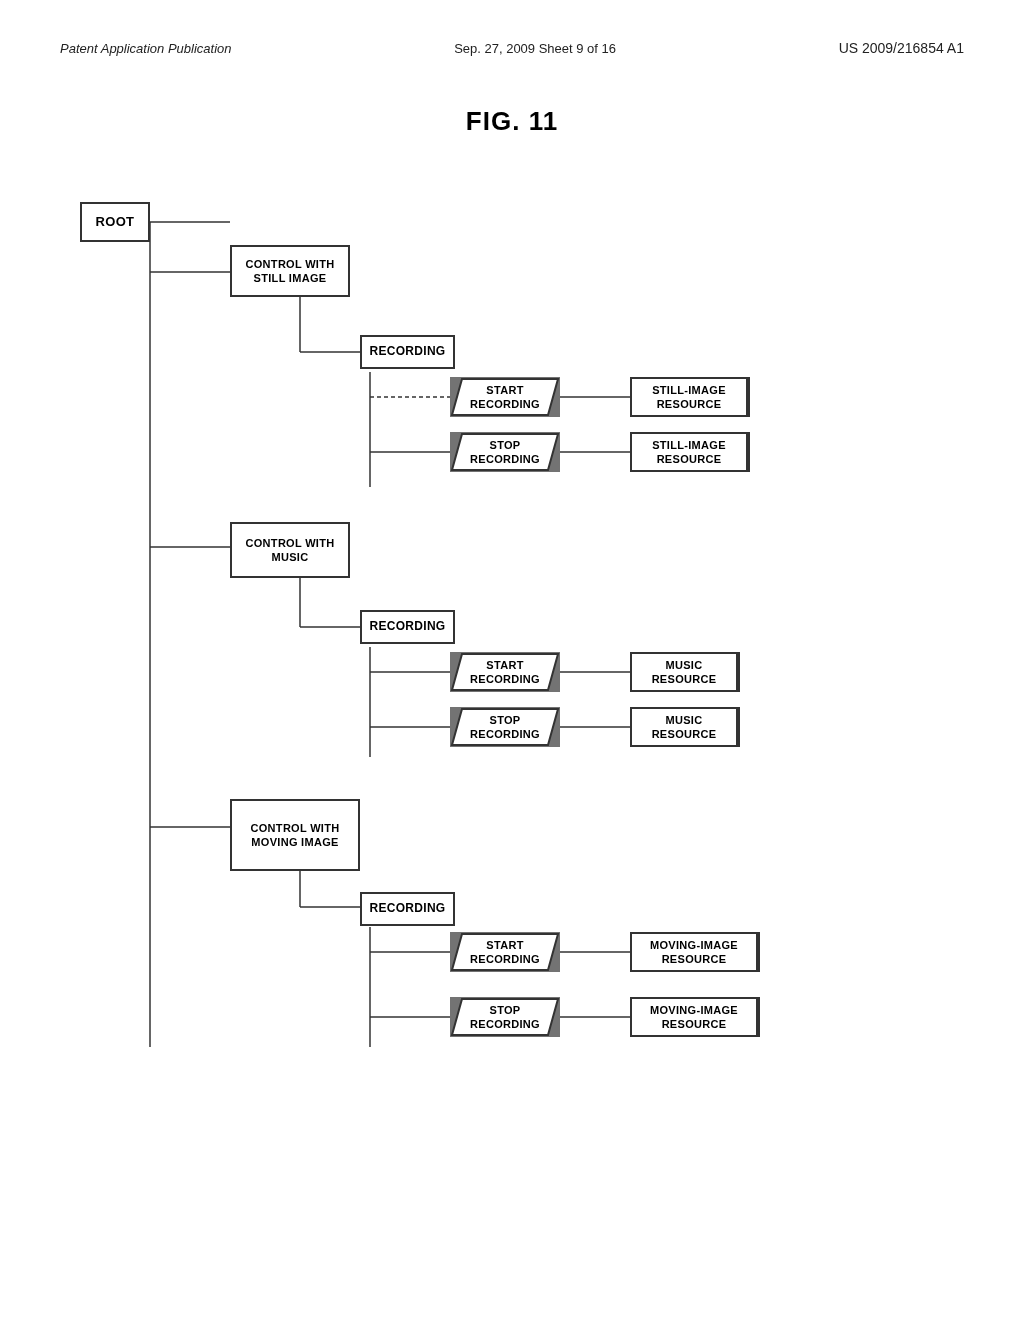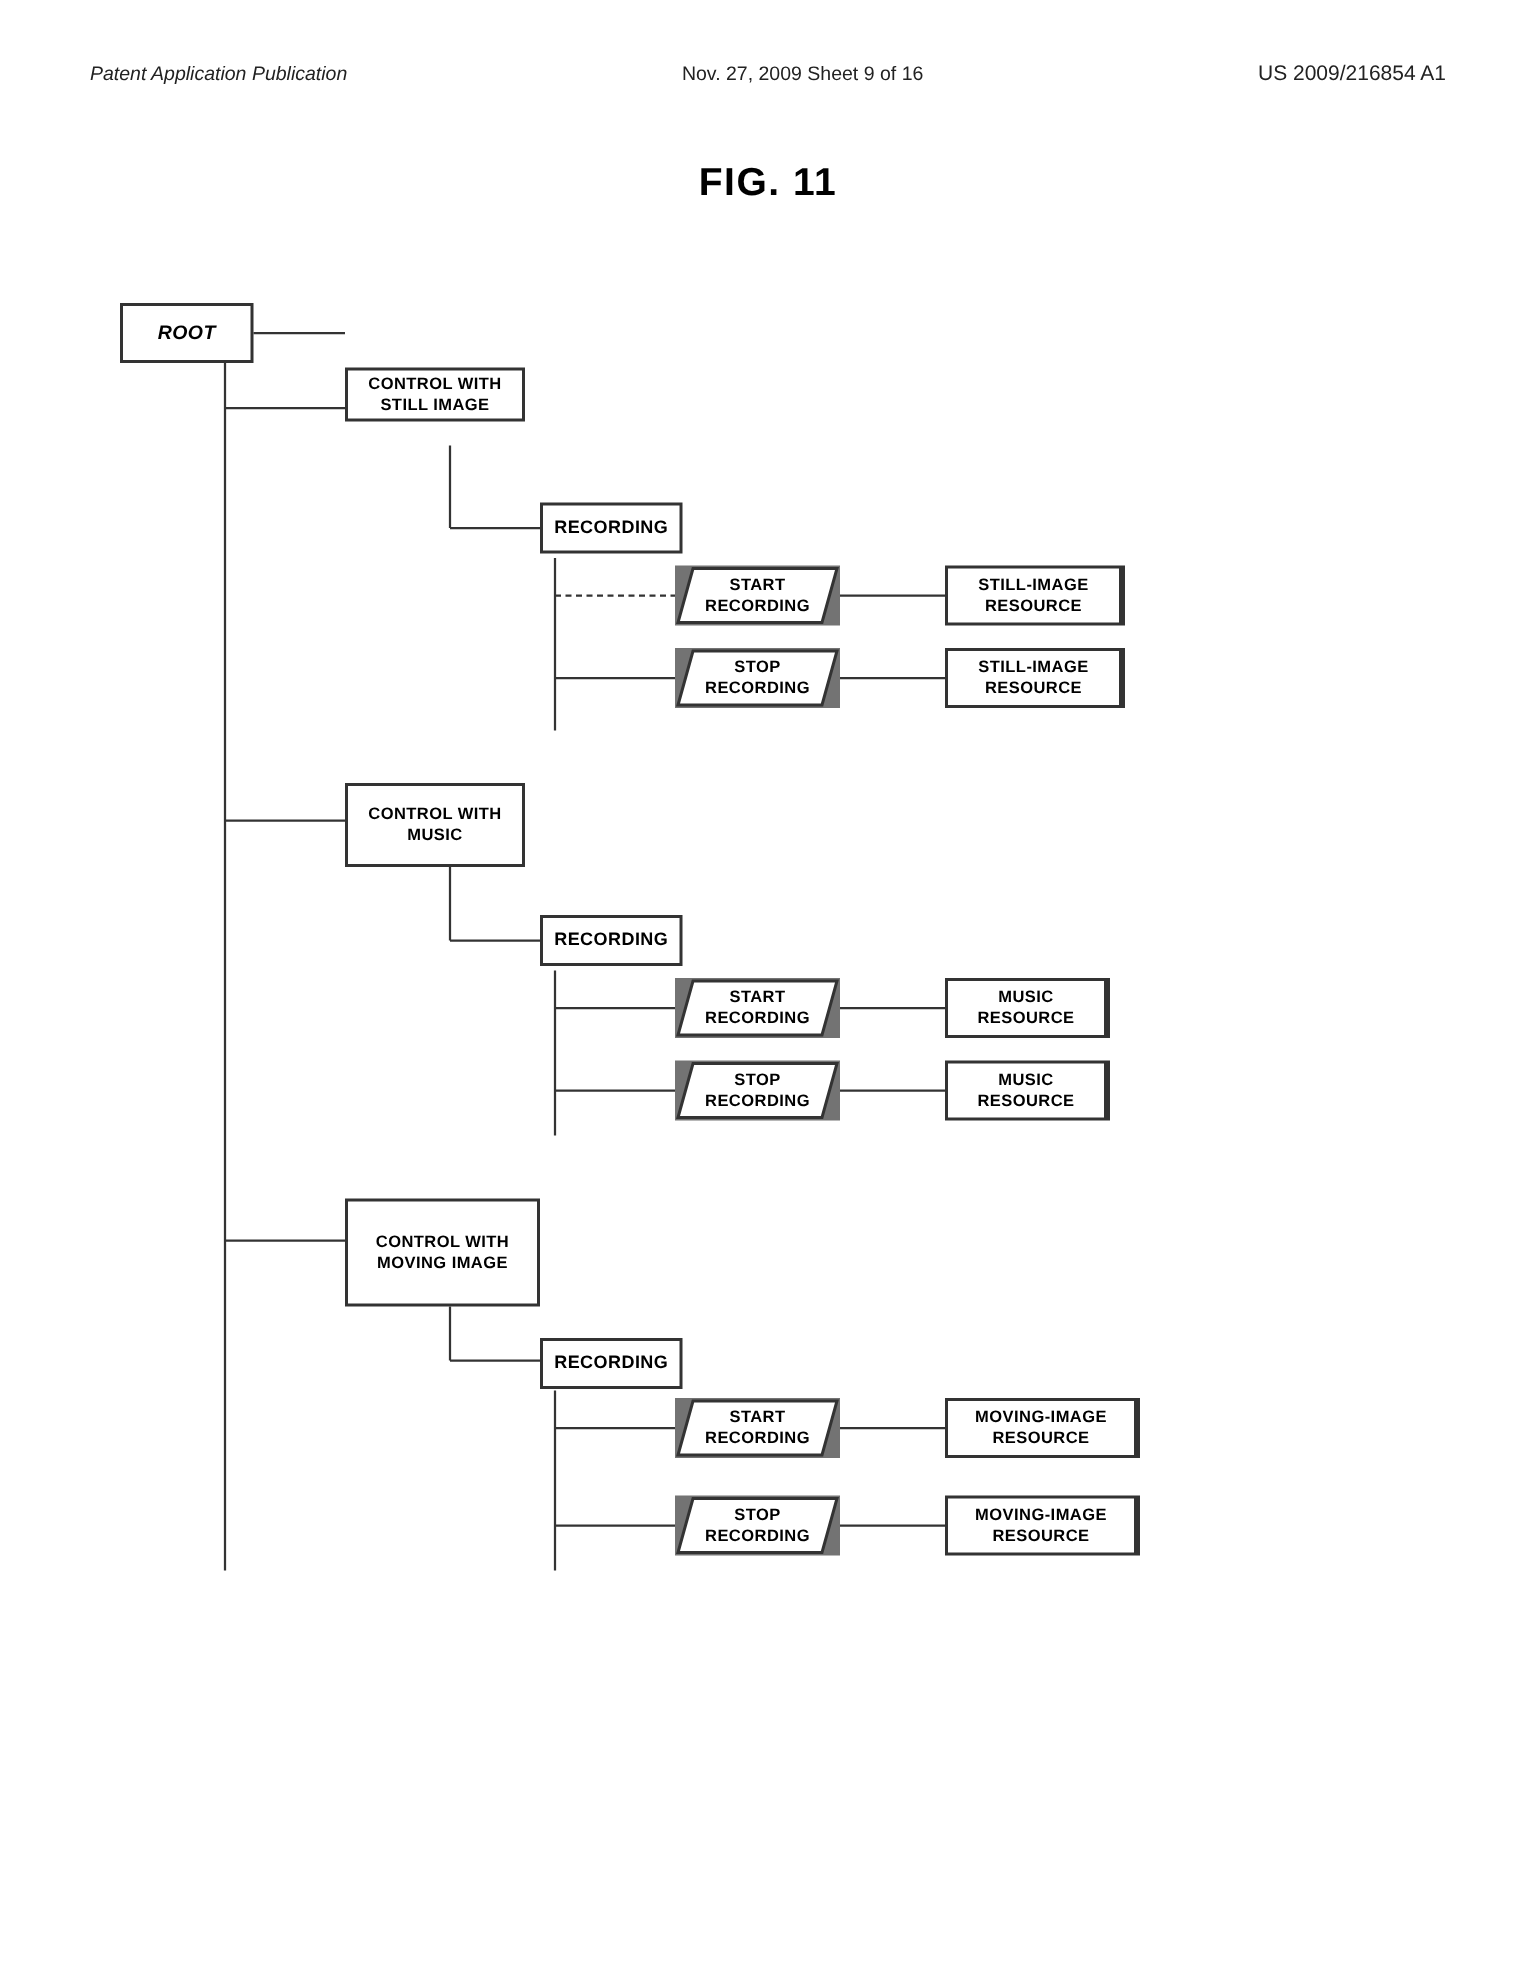--- a/index.html
+++ b/index.html
@@ -108,21 +108,21 @@
       height: 100%;
       pointer-events: none;
     }
   </style>
 </head>
 <body>
 
 <div class="page">
   <div class="header">
     <div class="header-left">Patent Application Publication</div>
-    <div class="header-center">Nov. 27, 2009  Sheet 9 of 16</div>
+    <div class="header-center">Sep. 27, 2009  Sheet 9 of 16</div>
     <div class="header-right">US 2009/216854 A1</div>
   </div>
 
   <div class="fig-title">FIG. 11</div>
 
   <div class="diagram-area">
     <svg class="lines-svg" xmlns="http://www.w3.org/2000/svg">
 
       <line x1="90" y1="45" x2="90" y2="870" stroke="#333" stroke-width="1.5"></line>
 
@@ -167,25 +167,25 @@
 
       <line x1="310" y1="775" x2="390" y2="775" stroke="#333" stroke-width="1.5"></line>
 
       <line x1="500" y1="775" x2="570" y2="775" stroke="#333" stroke-width="1.5"></line>
 
       <line x1="310" y1="840" x2="390" y2="840" stroke="#333" stroke-width="1.5"></line>
 
       <line x1="500" y1="840" x2="570" y2="840" stroke="#333" stroke-width="1.5"></line>
     </svg>
 
-    <div class="node" style="left:20px; top:25px; width:89px; height:40px; font-size:13px;font-style:italic;">
+    <div class="node" style="left:20px; top:25px; width:70px; height:40px; font-size:13px;">
       <span>ROOT</span>
     </div>
 
-    <div class="node" style="left:170px; top:68px; width:120px; height:36px; font-size:11px;">
+    <div class="node" style="left:170px; top:68px; width:120px; height:52px; font-size:11px;">
       <span>CONTROL WITH
 STILL  IMAGE</span>
     </div>
 
     <div class="node" style="left:300px; top:158px; width:95px; height:34px; font-size:12px;">
       <span>RECORDING</span>
     </div>
 
     <div class="node-para" style="left:390px; top:200px; width:110px; height:40px;">
       <svg viewBox="0 0 110 40" preserveAspectRatio="none" xmlns="http://www.w3.org/2000/svg">

